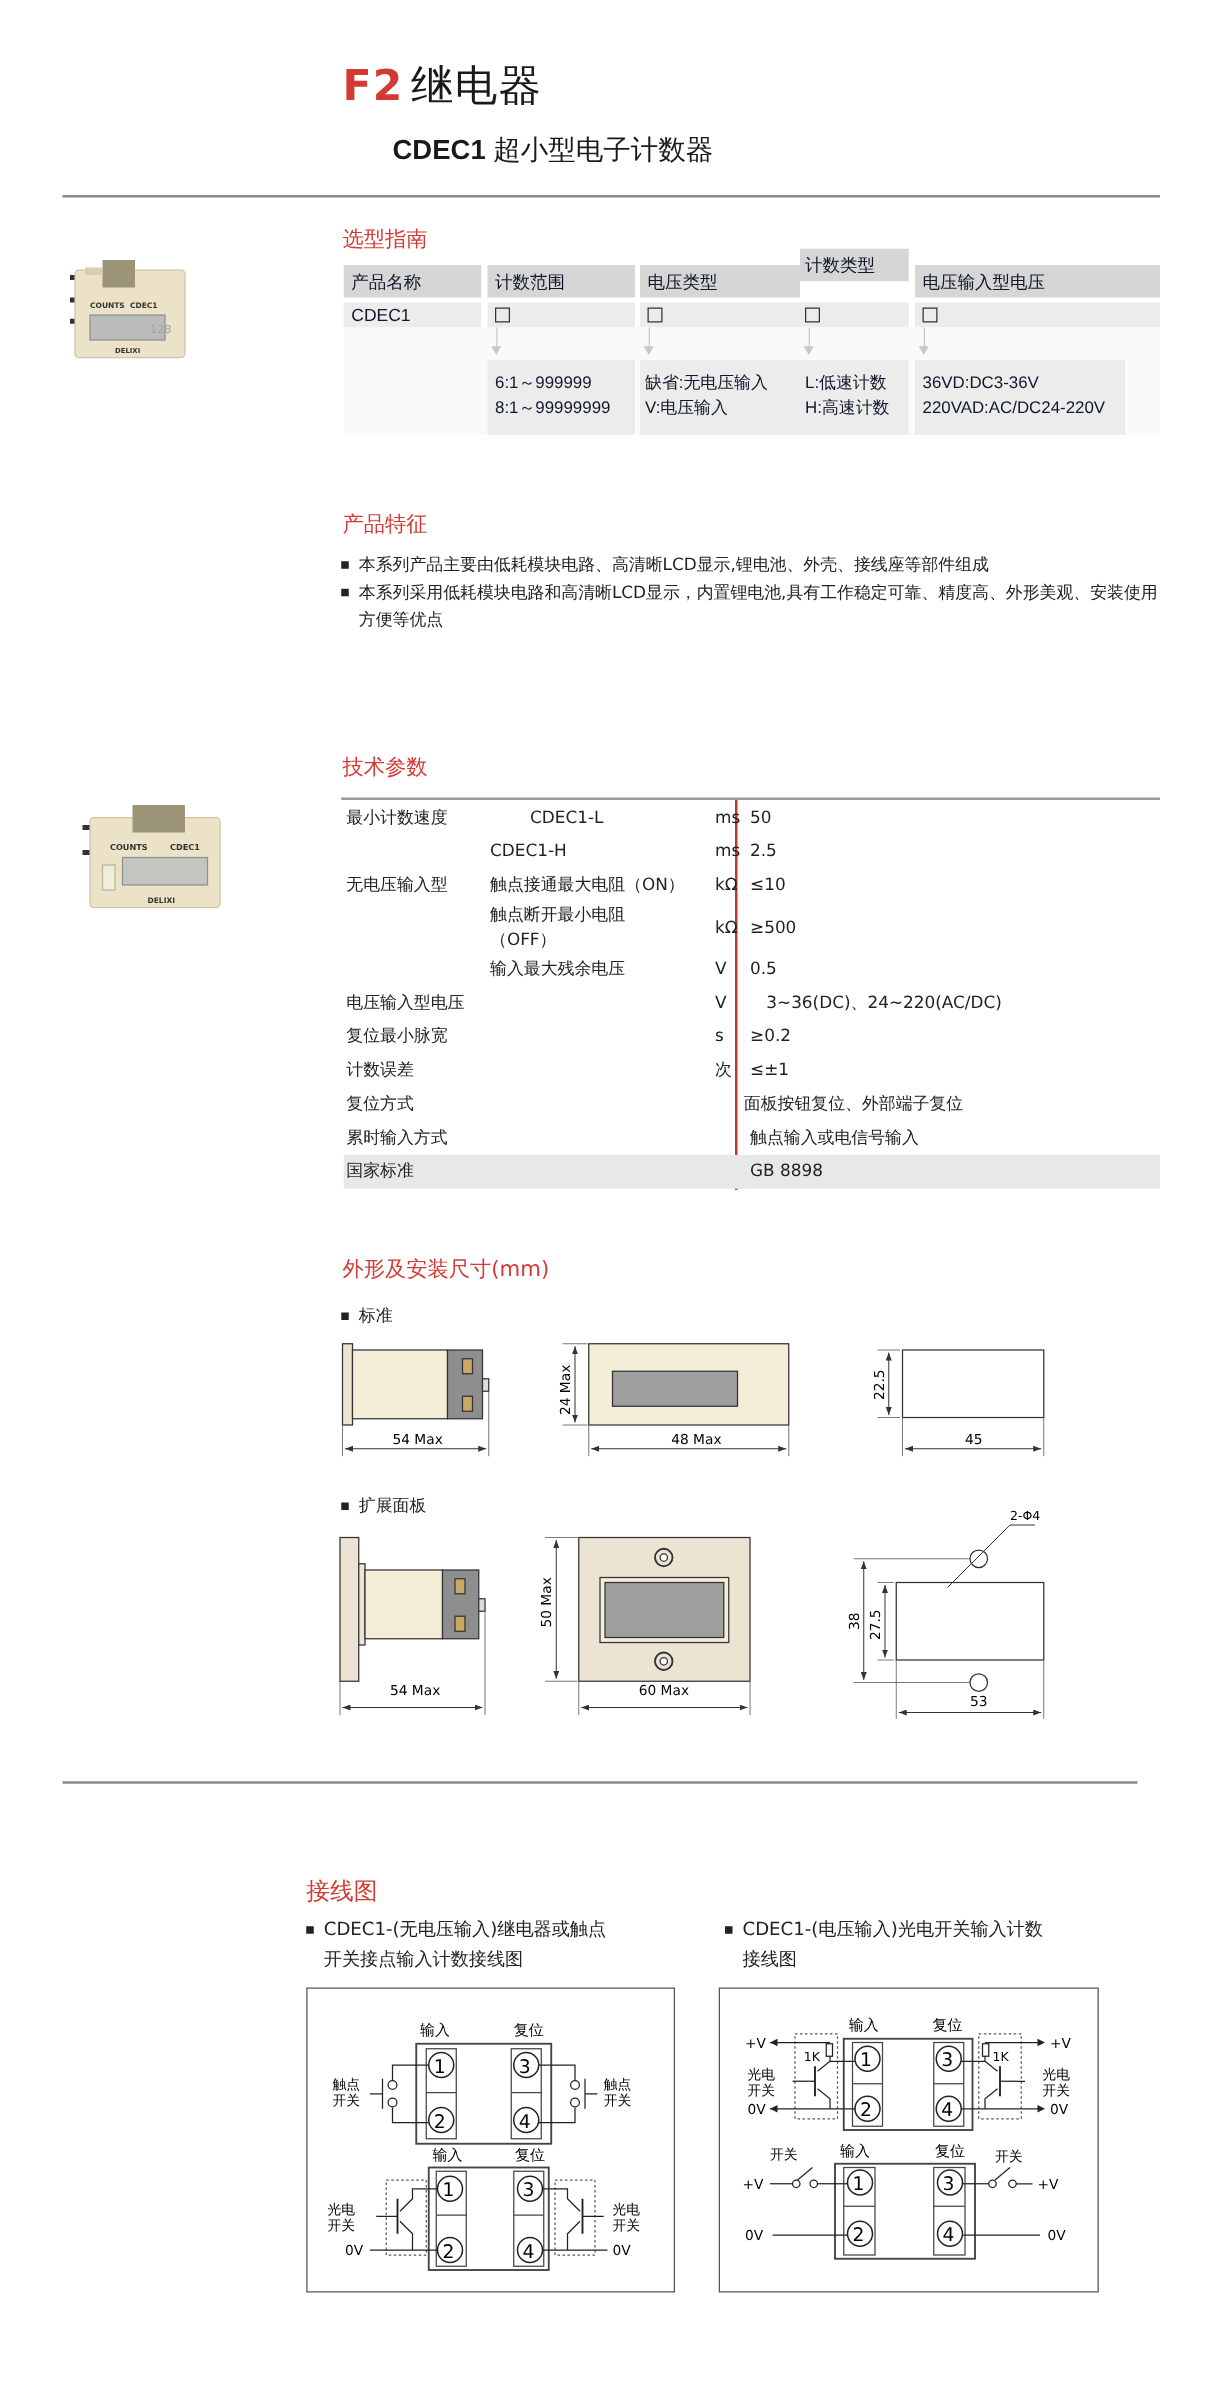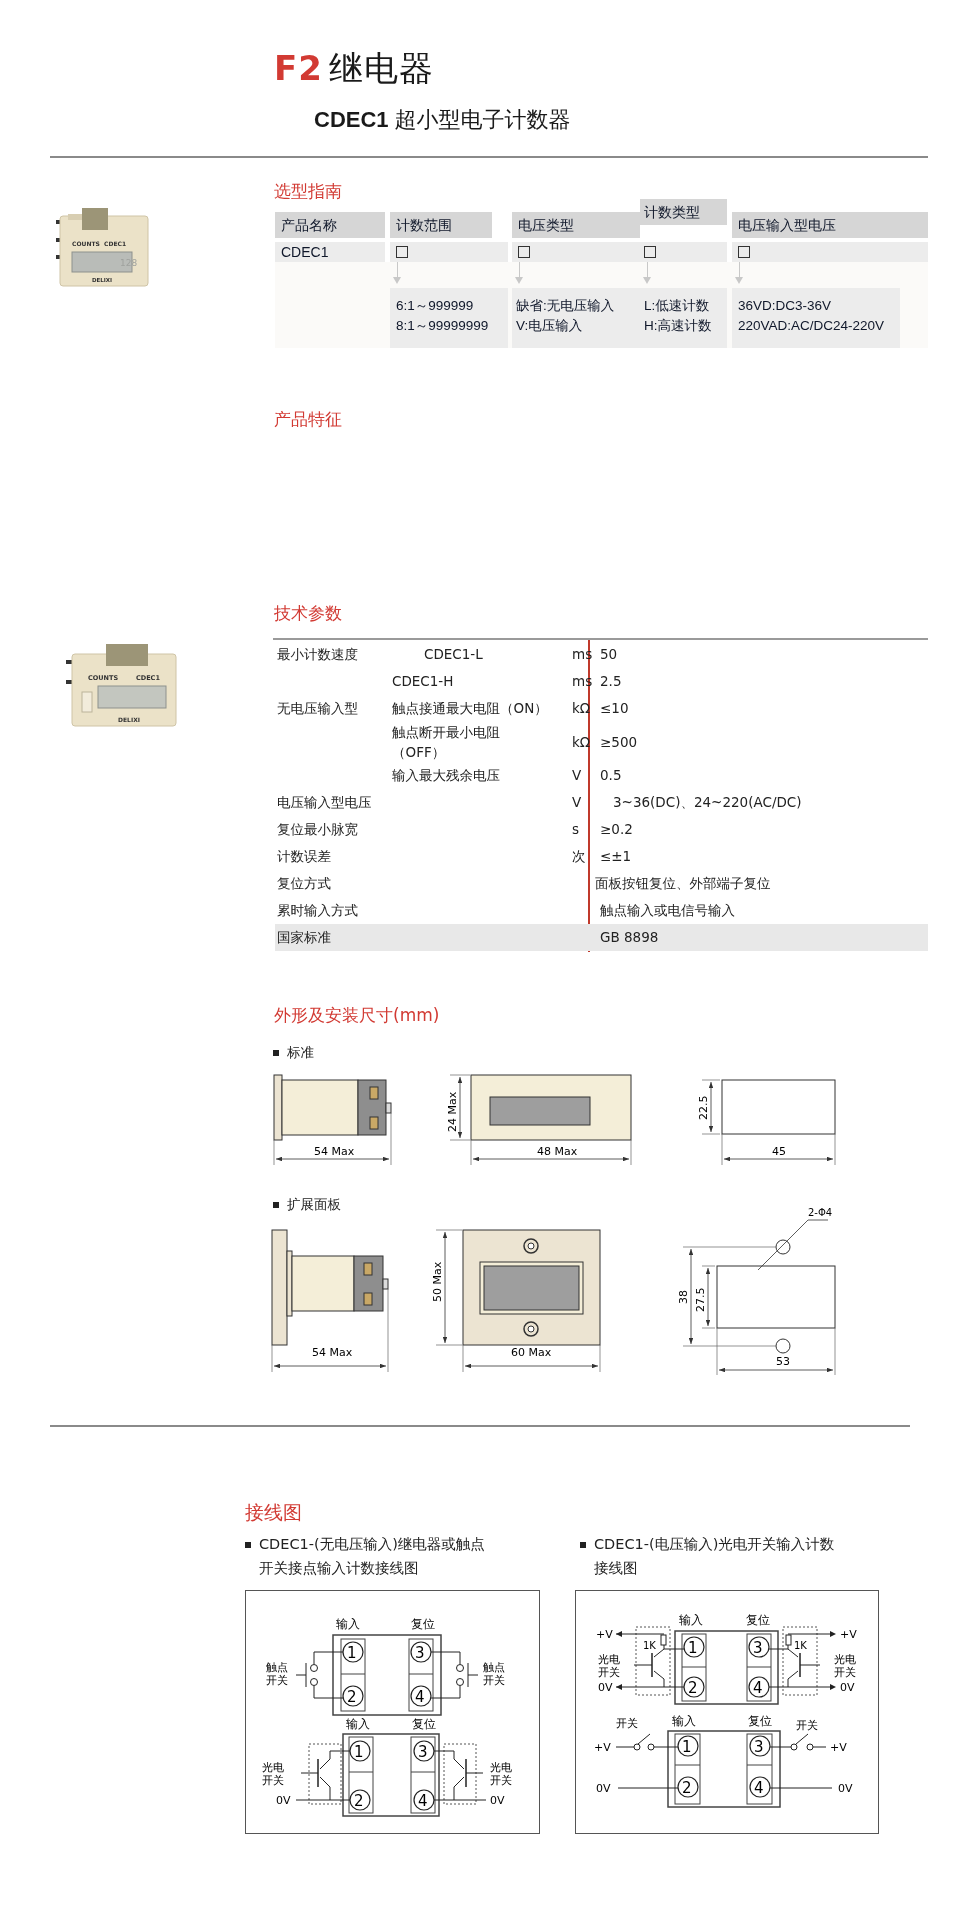--- a/index.html
+++ b/index.html
@@ -53,21 +53,21 @@
     <text x="50" y="46" font-size="6" fill="#333" font-weight="bold">CDEC1</text>
     <rect x="18" y="52" width="60" height="20" fill="#b9bcb8" stroke="#8e918d"></rect>
     <text x="66" y="66" font-size="9" fill="#9fa29e">128</text>
     <text x="38" y="82" font-size="5.5" fill="#333" font-weight="bold">DELIXI</text>
   </svg>
 </div>
 
 <div class="abs sec-title" style="left:274px; top:180px;">选型指南</div>
 
 <div class="cell hdr" style="left:275px; top:212px; width:110px;">产品名称</div>
-<div class="cell hdr" style="left:390px; top:212px; width:102px;">计数范围</div>
+<div class="cell hdr" style="left:390px; top:212px; width:118px;">计数范围</div>
 <div class="cell hdr" style="left:512px; top:212px; width:128px;">电压类型</div>
 <div class="cell hdr" style="left:640px; top:199px; width:87px; padding-left:4px;">计数类型</div>
 <div class="cell hdr" style="left:732px; top:212px; width:196px;">电压输入型电压</div>
 
 <div class="cell row1" style="left:275px; top:242px; width:110px;">CDEC1</div>
 <div class="cell row1" style="left:390px; top:242px; width:118px;"><span class="chk"></span></div>
 <div class="cell row1" style="left:512px; top:242px; width:128px;"><span class="chk"></span></div>
 <div class="cell row1" style="left:640px; top:242px; width:87px; padding-left:4px;"><span class="chk"></span></div>
 <div class="cell row1" style="left:732px; top:242px; width:196px;"><span class="chk"></span></div>
 
@@ -90,20 +90,22 @@
   <div>L:低速计数</div>
   <div>H:高速计数</div>
 </div>
 <div class="cell res" style="left:732px; top:288px; width:168px; font-size:13.5px;">
   <div>36VD:DC3-36V</div>
   <div>220VAD:AC/DC24-220V</div>
 </div>
 
 <div class="abs sec-title" style="left:274px; top:408px;">产品特征</div>
 <ul class="abs feat" style="left:273px; top:441px; width:660px;">
+  <li>本系列产品主要由低耗模块电路、高清晰LCD显示,锂电池、外壳、接线座等部件组成</li>
+  <li>本系列采用低耗模块电路和高清晰LCD显示，内置锂电池,具有工作稳定可靠、精度高、外形美观、安装使用方便等优点</li>
 </ul>
 
 <div class="photo" style="left:58px; top:630px; width:130px; height:100px;">
   <svg width="130" height="100" viewBox="0 0 130 100">
     <rect x="8" y="30" width="6" height="4" fill="#333"></rect>
     <rect x="8" y="50" width="6" height="4" fill="#333"></rect>
     <rect x="14" y="24" width="104" height="72" rx="3" fill="#ebe2c8" stroke="#cfc4a6"></rect>
     <rect x="48" y="14" width="42" height="22" fill="#9c9577"></rect>
     <text x="30" y="50" font-size="6.5" fill="#333" font-weight="bold">COUNTS</text>
     <text x="78" y="50" font-size="6.5" fill="#333" font-weight="bold">CDEC1</text>

